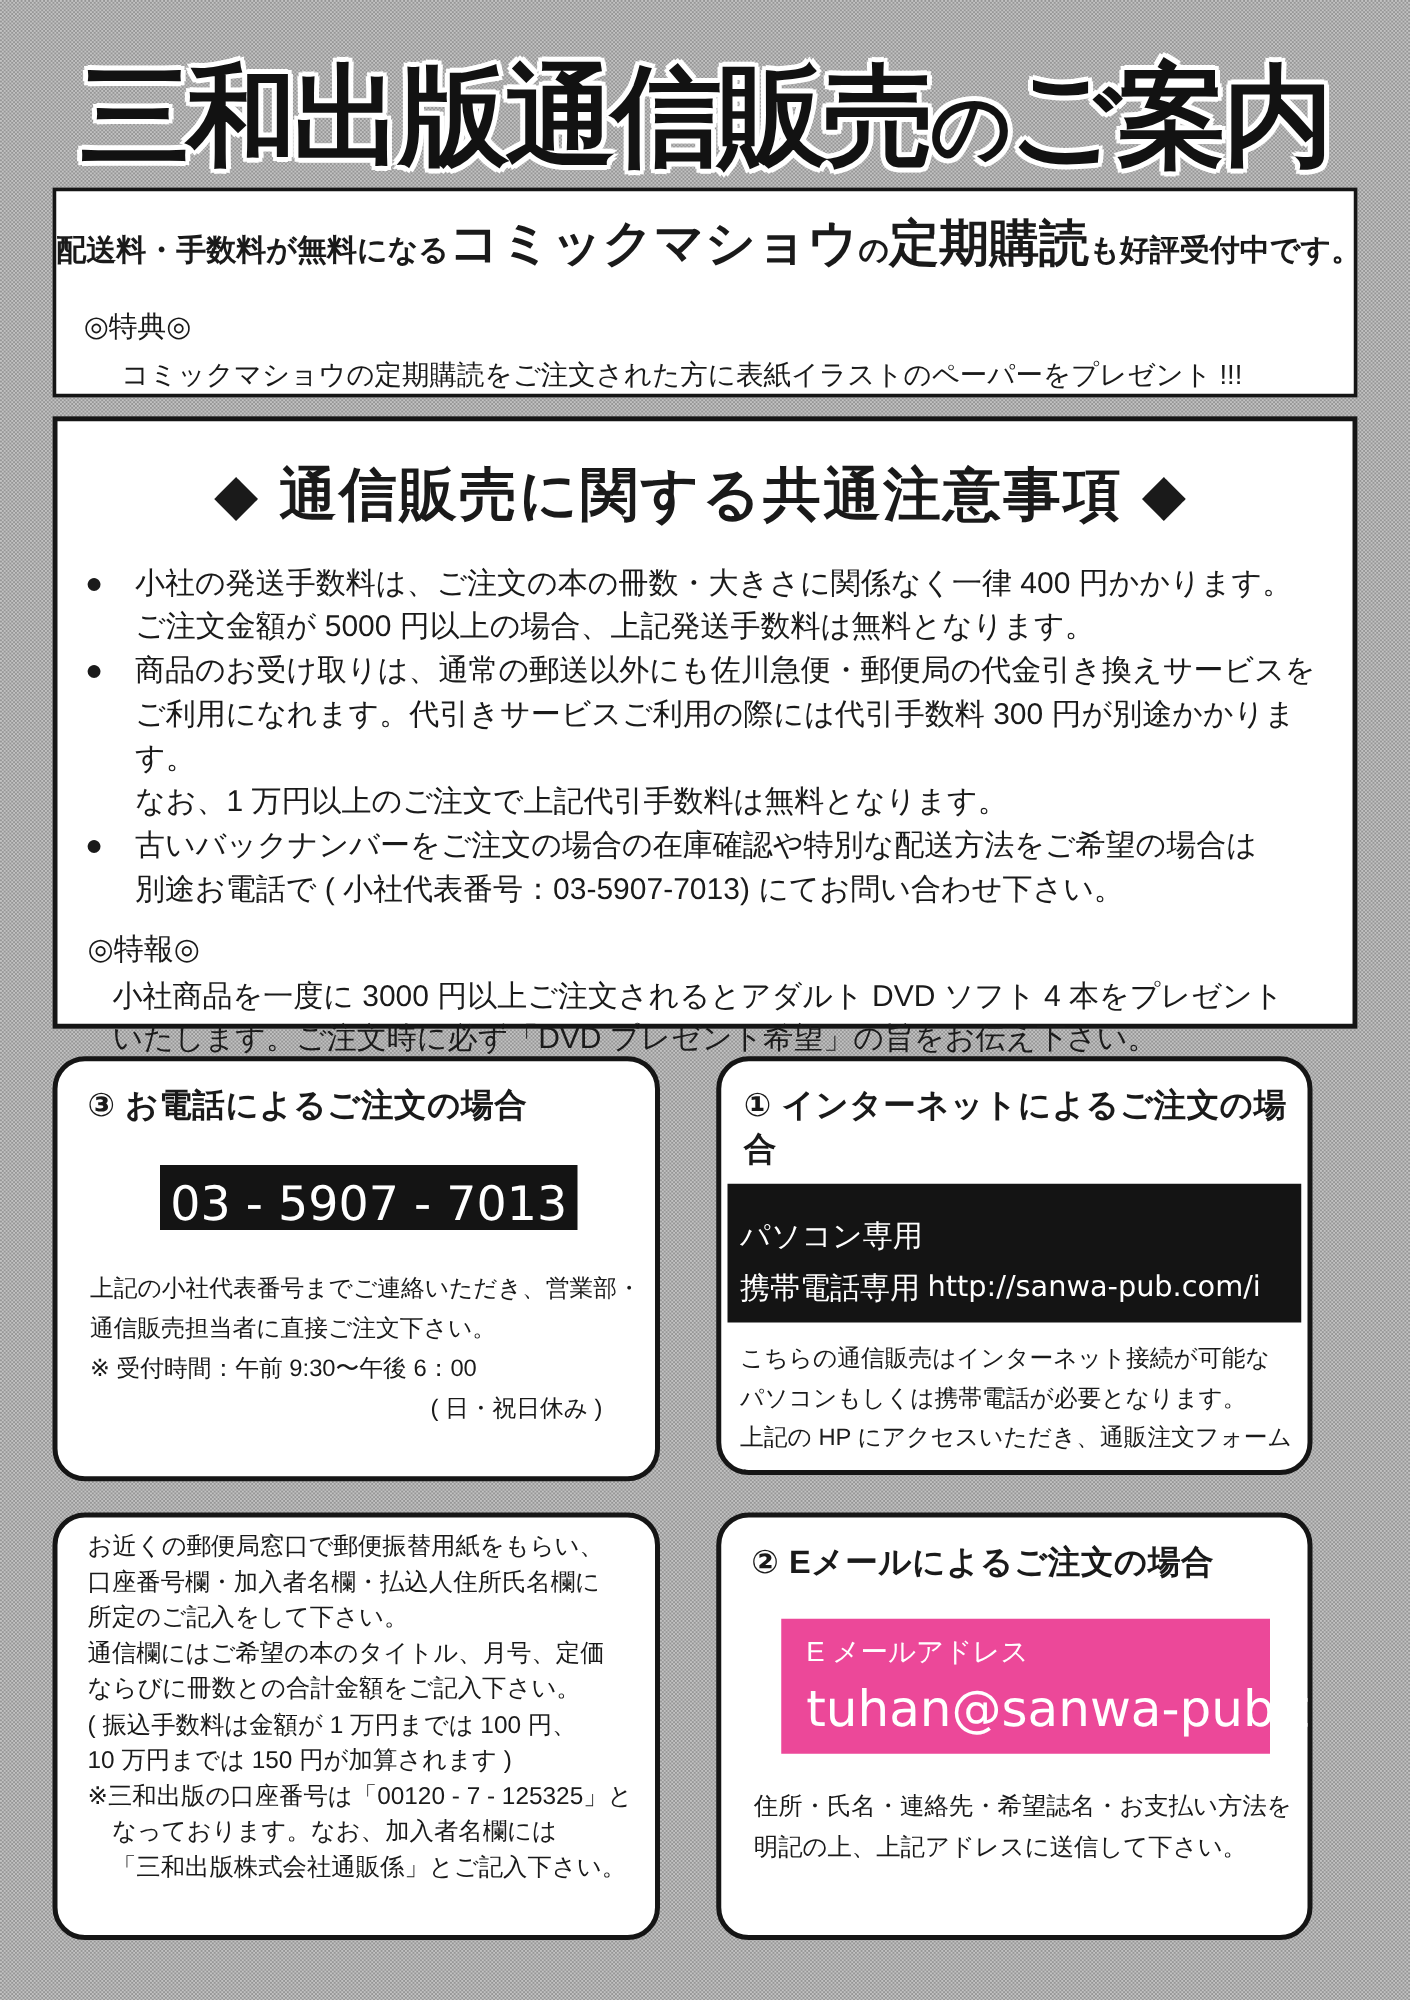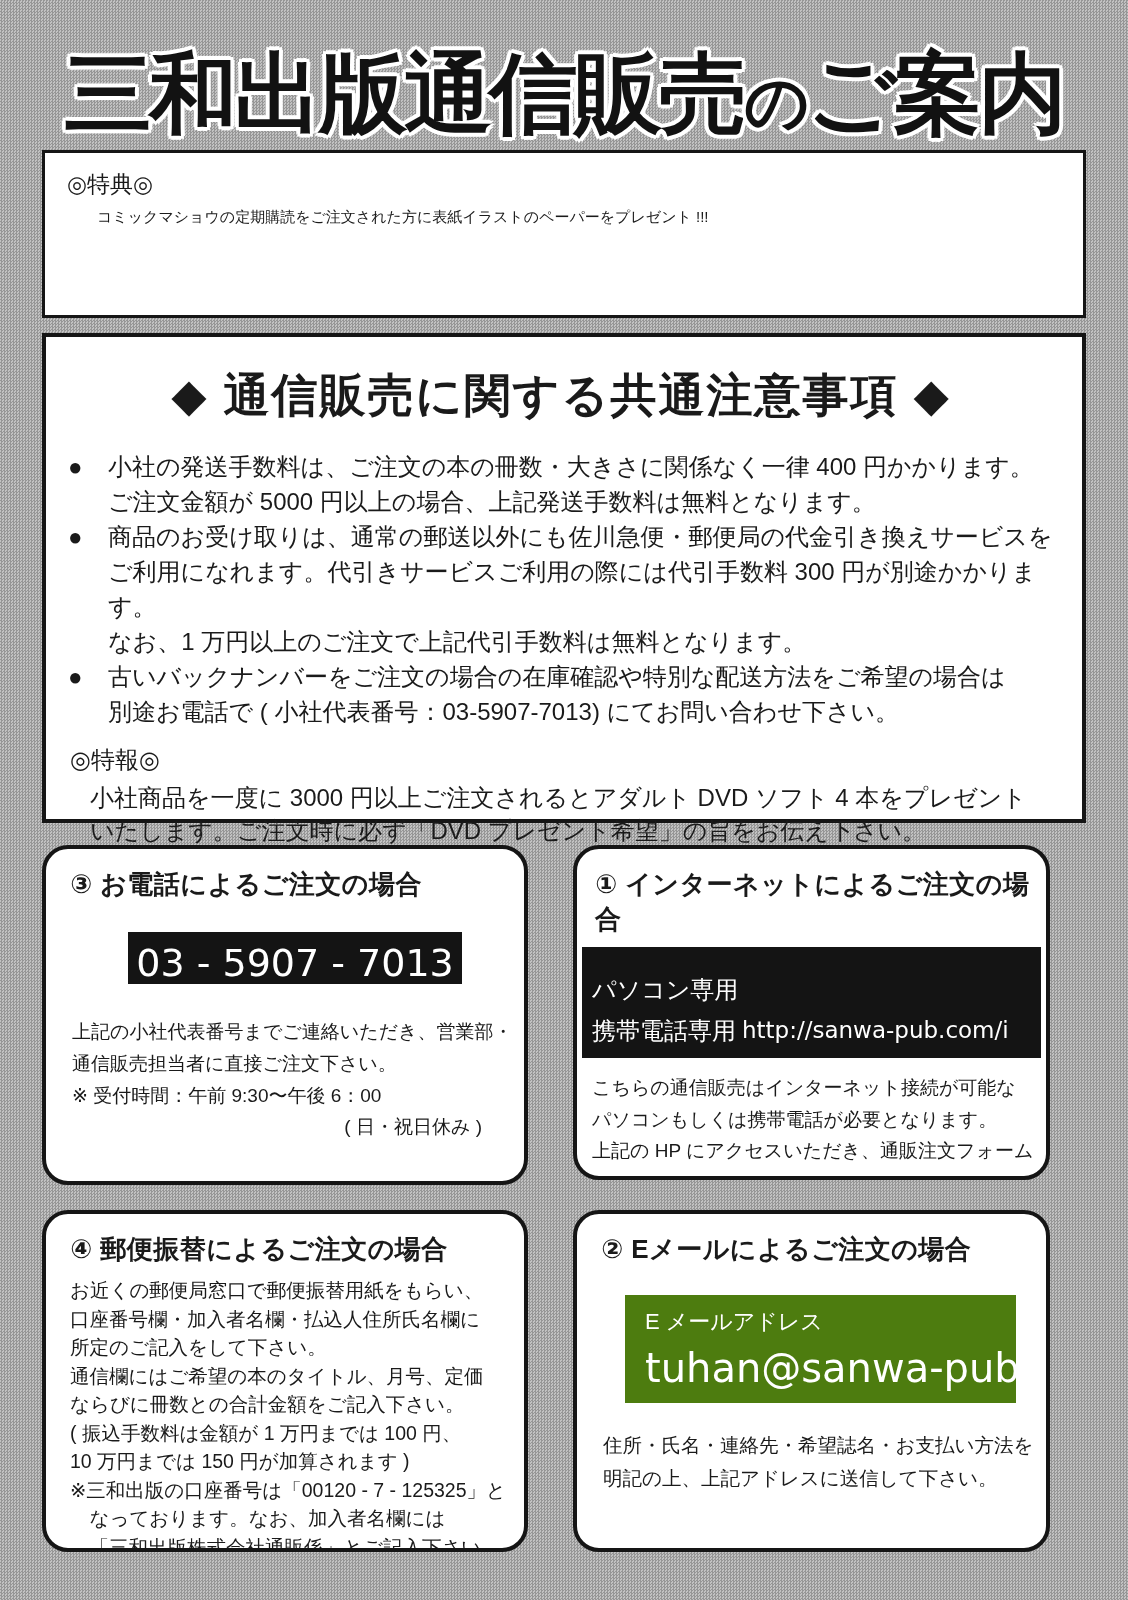--- a/index.html
+++ b/index.html
@@ -30,21 +30,21 @@
   .sqbox{position:absolute;background:#fff;border:3px solid #151515;box-sizing:border-box;}
   .rbox{position:absolute;background:#fff;border:4px solid #151515;border-radius:26px;box-sizing:border-box;overflow:hidden;}
   .rbox h3{font-size:26px;font-weight:bold;margin:18px 0 0 24px;letter-spacing:0.5px;}
   .pre{white-space:pre-line;}
   
   .box-a{left:42px;top:150px;width:1044px;height:168px;border-width:3px;}
   .sub-line1{margin-top:16px;text-align:center;font-weight:bold;white-space:nowrap;line-height:52px;}
   .s-norm{font-size:24px;}
   .s-big{font-size:40px;}
   .bonus-label{margin:16px 0 0 22px;font-size:23px;}
-  .bonus-text{margin:8px 0 0 52px;font-size:15px;}
+  .bonus-text{margin:8px 0 0 52px;font-size:22px;}
   
   .box-b{left:42px;top:333px;width:1044px;height:490px;border-width:4px;padding:20px 28px 16px 22px;}
   .notice-heading{margin:8px 0 22px 0;text-align:center;font-size:46px;font-weight:bold;letter-spacing:2px;}
   .bullet{display:flex;font-size:24px;line-height:35px;}
   .bullet .bm{flex:none;width:40px;}
   .bullet .bt{white-space:pre-line;}
   .tokuho-label{margin:16px 0 0 2px;font-size:24px;line-height:30px;}
   .tokuho-text{margin:6px 0 0 22px;font-size:24px;line-height:33px;white-space:pre-line;}
   
   .box-phone{left:42px;top:845px;width:486px;height:340px;}
@@ -61,33 +61,34 @@
   .url-bar{margin:10px 5px 0 5px;background:#141414;color:#fff;padding:22px 0 7px 10px;}
   .url-row{display:flex;line-height:41px;white-space:nowrap;}
   .url-label{flex:none;width:150px;font-size:24px;}
   .url{font-size:23px;font-family:"DejaVu Sans",sans-serif;}
   .net-body{margin:14px 0 0 15px;font-size:19px;line-height:31.5px;}
   
   .box-postal{left:42px;top:1210px;width:486px;height:342px;}
   .postal-body{margin:9px 0 0 24px;font-size:19.5px;line-height:28.5px;}
   
   .box-mail{left:573px;top:1210px;width:477px;height:342px;}
-  .mail-bar{margin:28px 30px 0 48px;background:#4d7c0f;color:#fff;padding:12px 0 12px 20px;}
+  .mail-bar{margin:28px 30px 0 48px;background:#ec4899;color:#fff;padding:12px 0 12px 20px;}
   .mail-label{font-size:22px;}
   .mail-addr{margin-top:8px;font-size:40px;font-family:"DejaVu Sans",sans-serif;white-space:nowrap;}
   .mail-body{margin:26px 0 0 26px;font-size:19.5px;line-height:33px;}
 </style>
 </head>
 <body>
 
 <div class="page">
 
   <h1 class="page-title"><span class="t-big">三和出版通信販売</span><span class="t-small">の</span><span class="t-big">ご案内</span></h1>
 
   <section class="sqbox box-a">
+    <div class="sub-line1"><span class="s-norm">配送料・手数料が無料になる</span><span class="s-big">コミックマショウ</span><span class="s-norm">の</span><span class="s-big">定期購読</span><span class="s-norm">も好評受付中です。</span></div>
     <div class="bonus-label">◎特典◎</div>
     <div class="bonus-text">コミックマショウの定期購読をご注文された方に表紙イラストのペーパーをプレゼント !!!</div>
   </section>
 
   <section class="sqbox box-b">
     <h2 class="notice-heading">◆ 通信販売に関する共通注意事項 ◆</h2>
     <div class="bullet">
       <span class="bm">●</span>
       <div class="bt">小社の発送手数料は、ご注文の本の冊数・大きさに関係なく一律 400 円かかります。
 ご注文金額が 5000 円以上の場合、上記発送手数料は無料となります。</div>
@@ -130,21 +131,20 @@
     </div>
     <div class="net-body pre">こちらの通信販売はインターネット接続が可能な
 パソコンもしくは携帯電話が必要となります。
 上記の HP にアクセスいただき、通販注文フォームに
 従って必要事項をご記入の上ご注文下さい。
 ※ご注文いただいた方には特典画像が見られる ID を
 　発行いたします。</div>
   </section>
 
   <section class="rbox box-postal">
-    <h3>④ 郵便振替によるご注文の場合</h3>
     <div class="postal-body pre">お近くの郵便局窓口で郵便振替用紙をもらい、
 口座番号欄・加入者名欄・払込人住所氏名欄に
 所定のご記入をして下さい。
 通信欄にはご希望の本のタイトル、月号、定価
 ならびに冊数との合計金額をご記入下さい。
 ( 振込手数料は金額が 1 万円までは 100 円、
 10 万円までは 150 円が加算されます )
 ※三和出版の口座番号は「00120 - 7 - 125325」と
 　なっております。なお、加入者名欄には
 　「三和出版株式会社通販係」とご記入下さい。</div>

